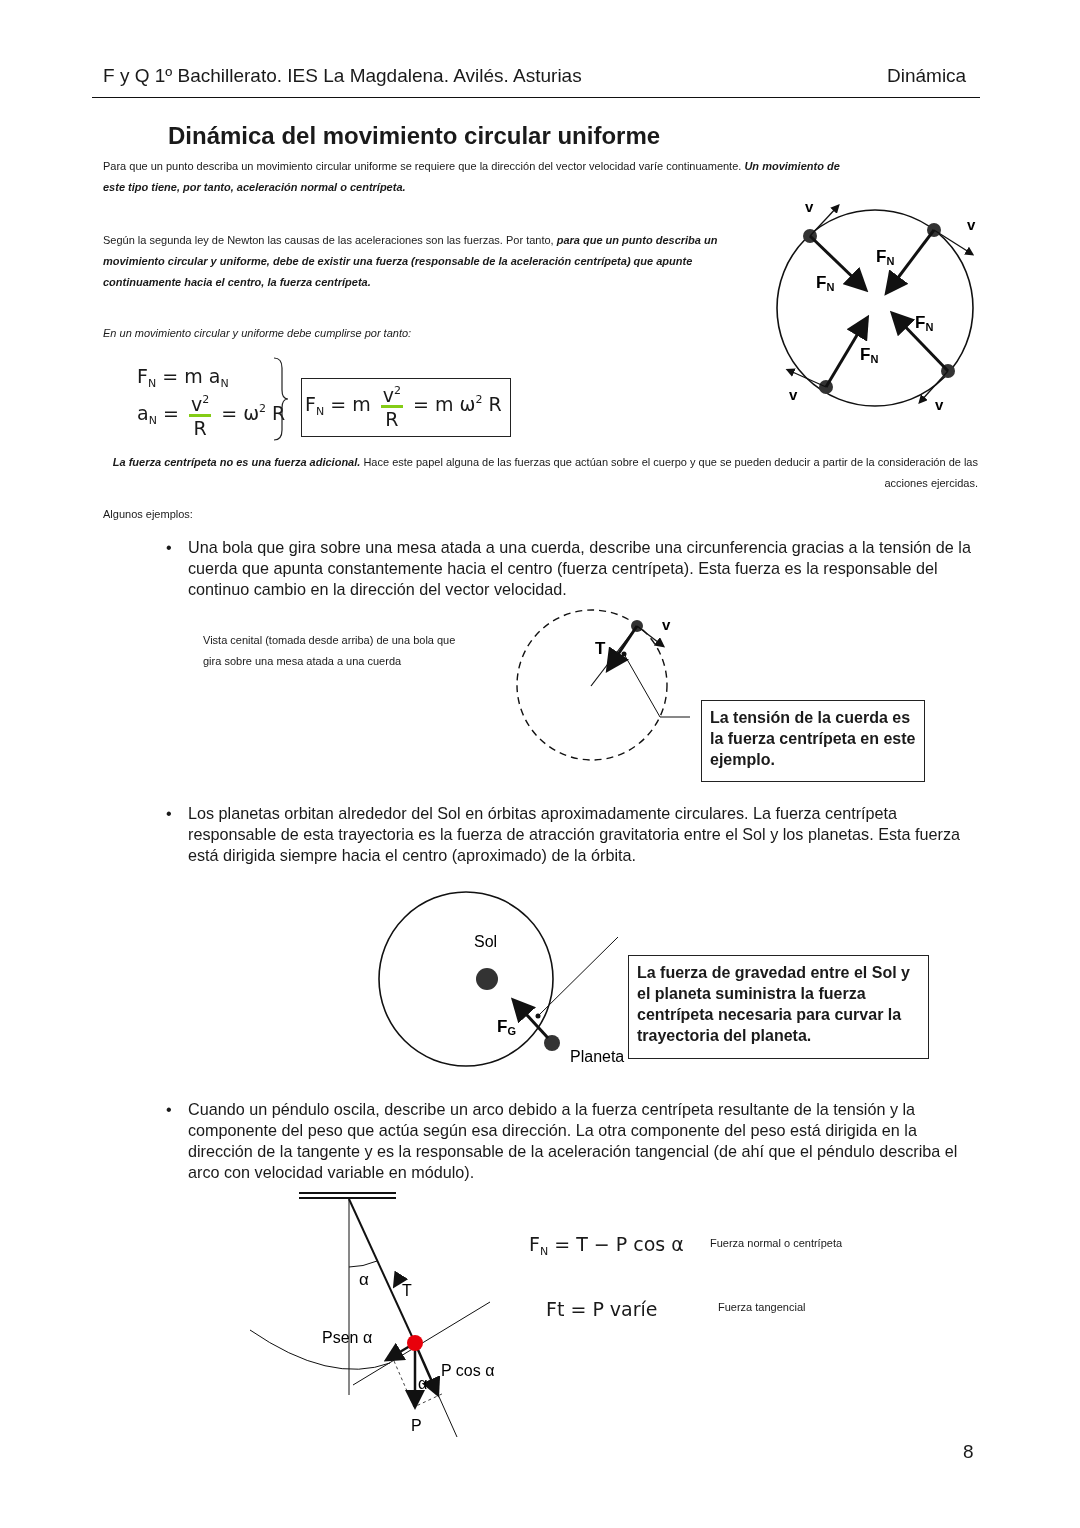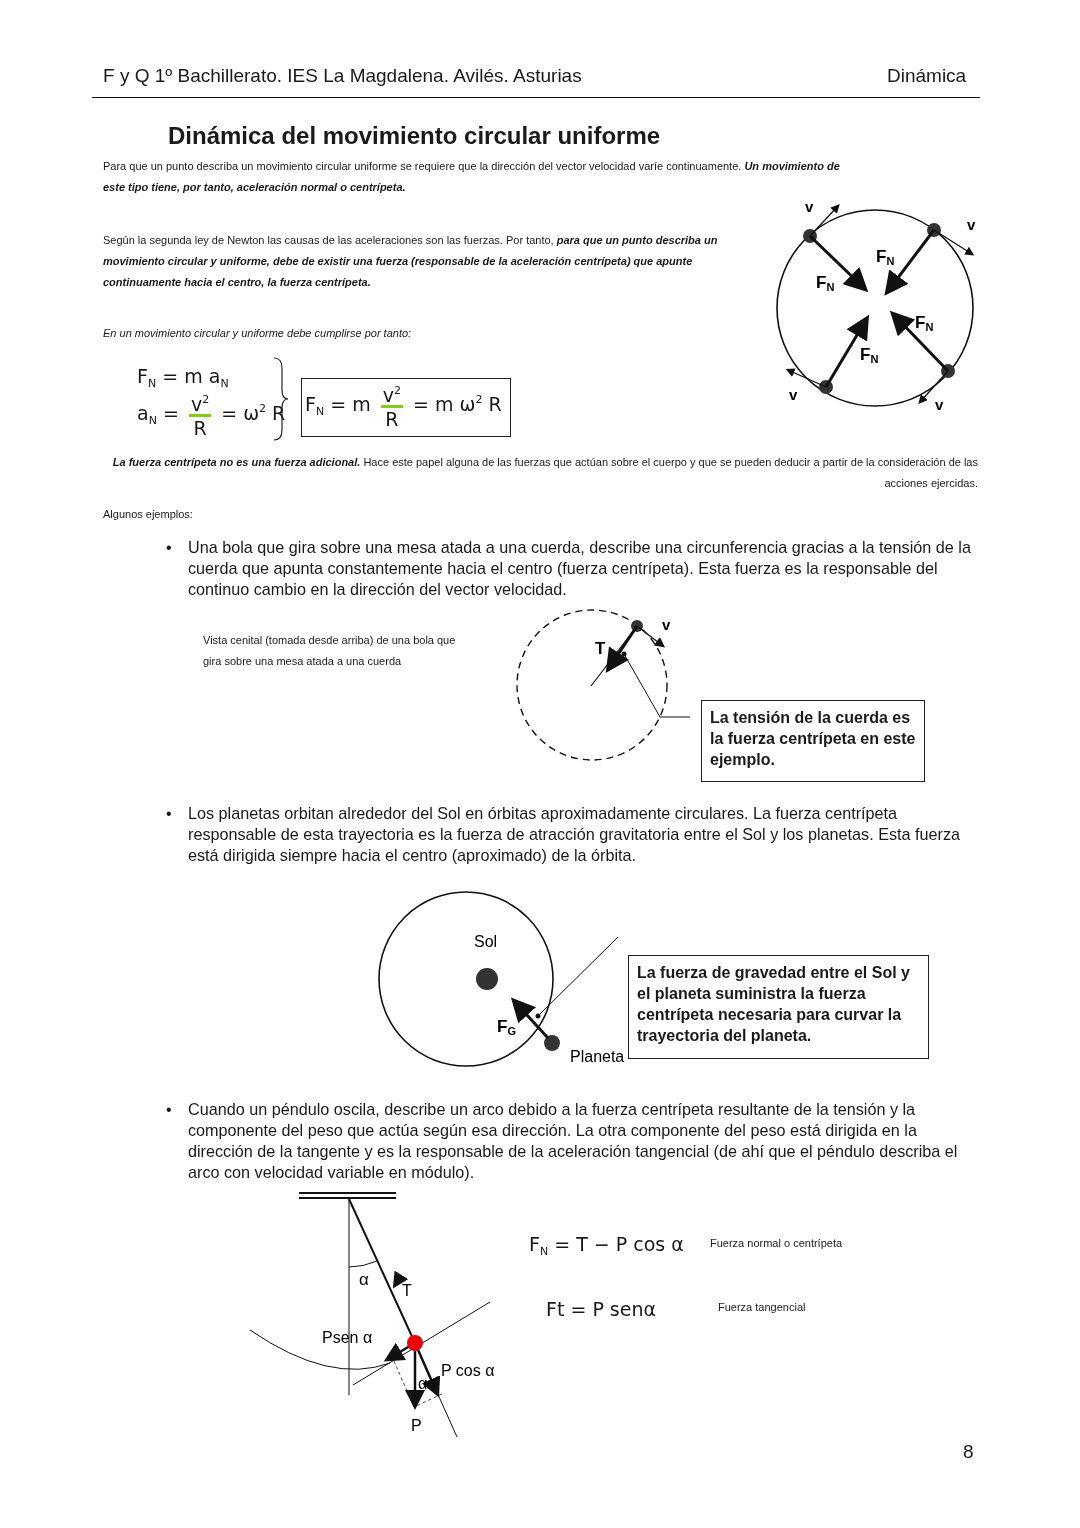--- a/index.html
+++ b/index.html
@@ -182,16 +182,16 @@
   <text x="82" y="158" font-size="16">Psen α</text>
   <text x="201" y="191" font-size="16">P cos α</text>
   <text x="178" y="204" font-size="16">α</text>
   <text x="171" y="246" font-size="16">P</text>
 </svg>
 
 <div class="abs math" style="left:529px; top:1233px;">
   <span>F</span><sub>N</sub><span> = T − P cos α</span>
 </div>
 <div class="abs p" style="left:710px; top:1233px;">Fuerza normal o centrípeta</div>
-<div class="abs math" style="left:546px; top:1298px;">Ft = P senα</div>
+<div class="abs math" style="left:546px; top:1298px;">Ft = P varíe</div>
 <div class="abs p" style="left:718px; top:1297px;">Fuerza tangencial</div>
 
 <div class="abs" style="left:963px; top:1441px; font-size:19px;">8</div>
 
 </body></html>

